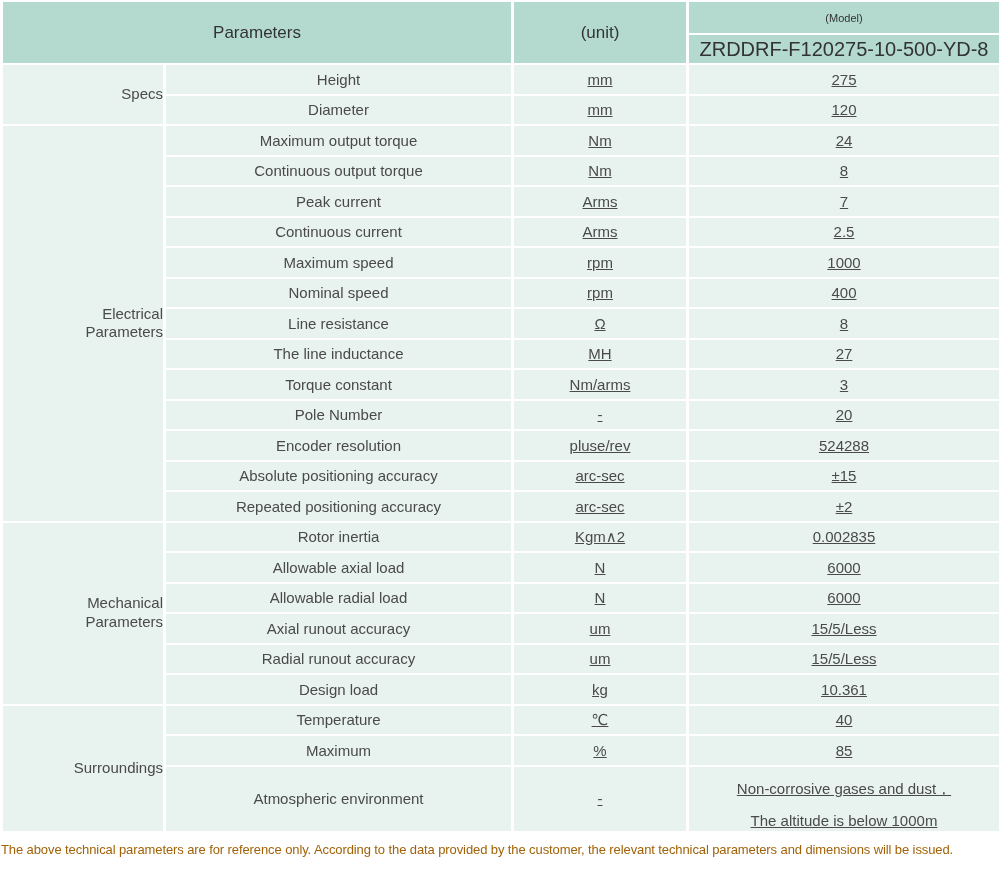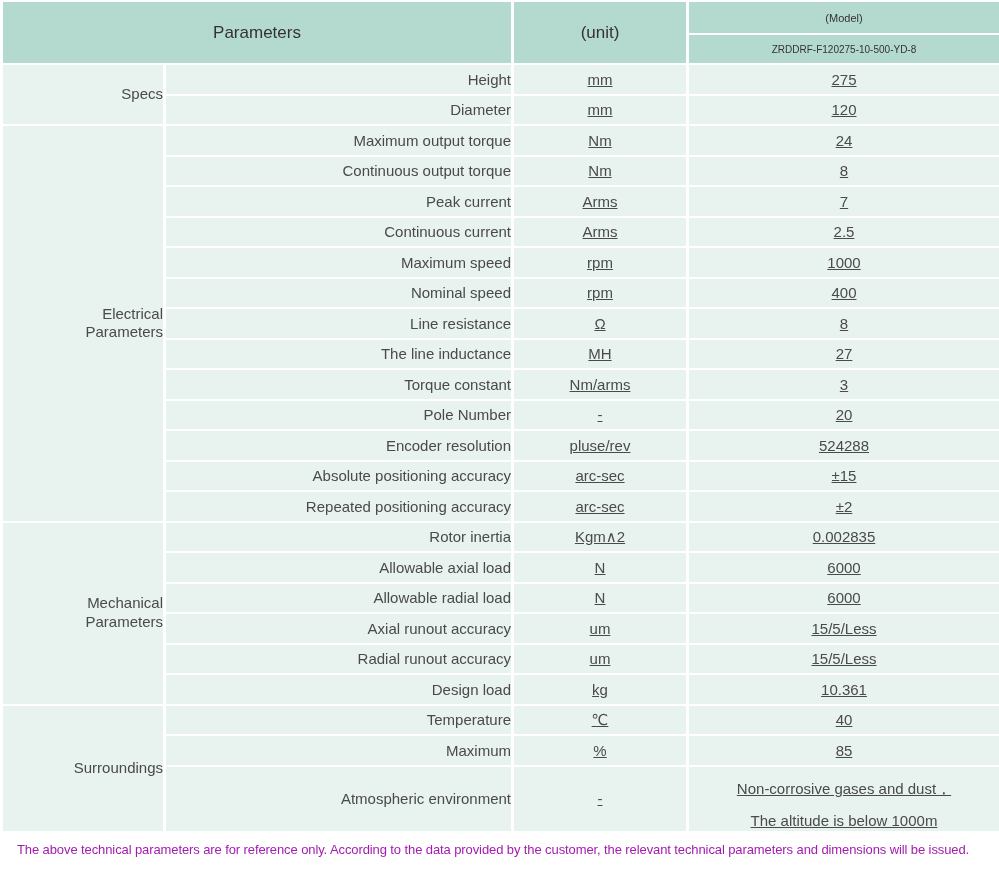--- a/index.html
+++ b/index.html
@@ -34,51 +34,50 @@
   
   table.spec-table thead th {
     background: #b4dad0;
     color: #333333;
     font-weight: 400;
     text-align: center;
     vertical-align: middle;
   }
   th.h-params, th.h-unit { font-size: 17px; height: 61px; }
   th.h-model { font-size: 11px; height: 30px; }
-  th.h-model-value { font-size: 10px; height: 27px; color: #3c3c3c; }
+  th.h-model-value { font-size: 20px; height: 27px; color: #3c3c3c; }
 
   
   table.spec-table tbody td {
     background: #e8f3f0;
     font-size: 15px;
     height: 28.5px;
     vertical-align: middle;
   }
   td.section-cell {
     text-align: right;
     line-height: 1.25;
   }
   td.param-cell {
-    text-align: right;
+    text-align: center;
     padding-left: 26px;
   }
   td.unit-cell, td.value-cell {
     text-align: center;
     text-decoration: underline;
   }
   tr.tall-row td { height: 78px; }
   td.value-cell .vline { line-height: 1.35; margin-top: 12px; }
 
   .footer-note {
     font-size: 13px;
-    color: #a21caf;
+    color: #a16207;
     padding: 9px 11px 8px 1px;
     white-space: nowrap;
     letter-spacing: -0.1px;
-    margin-left: 16px;
   }
 </style>
 </head>
 <body>
 
 <div class="page">
   <table class="spec-table">
     <colgroup>
       <col class="c-section">
         <col class="c-param">

